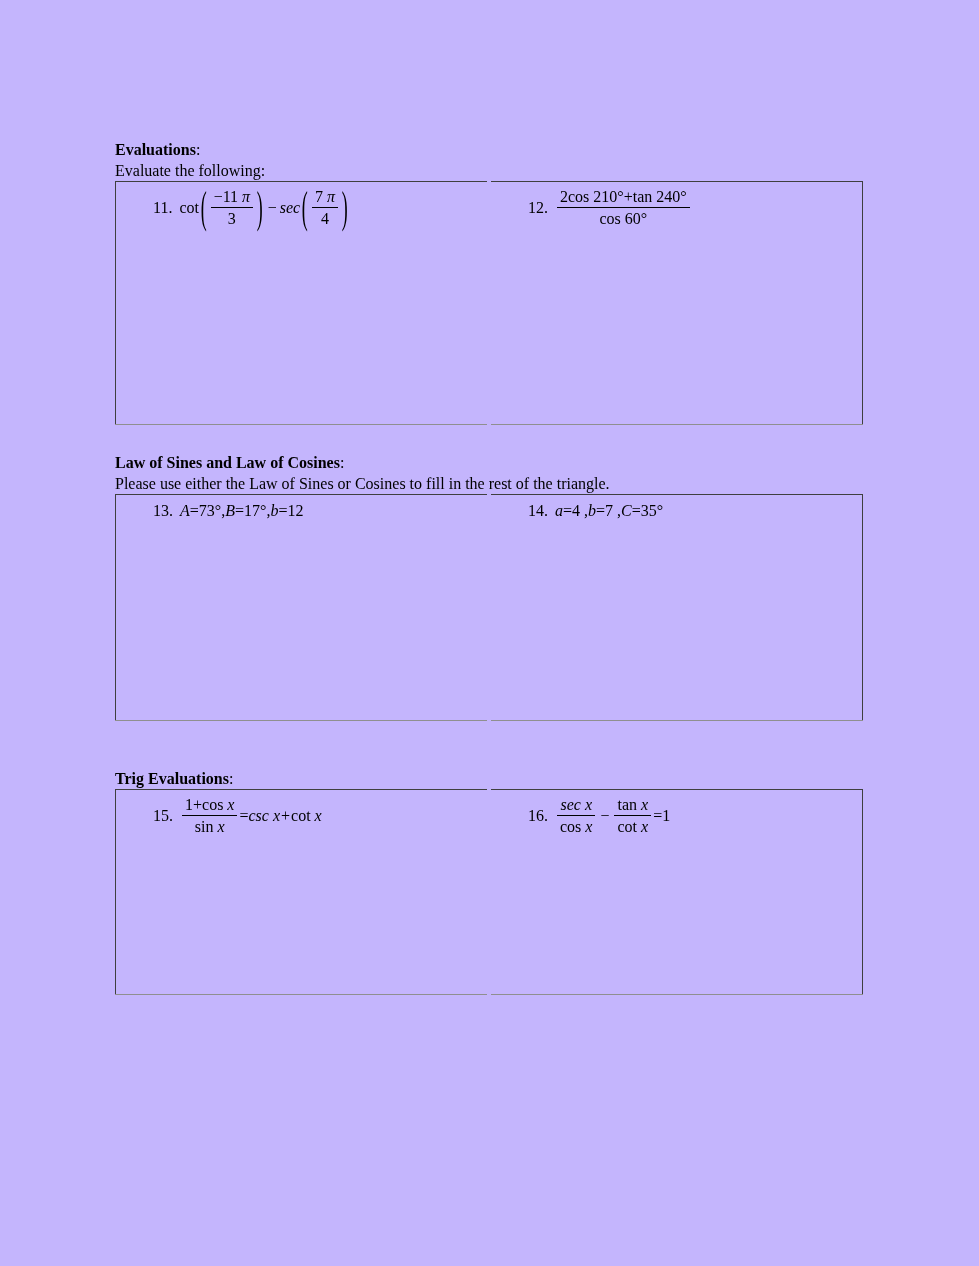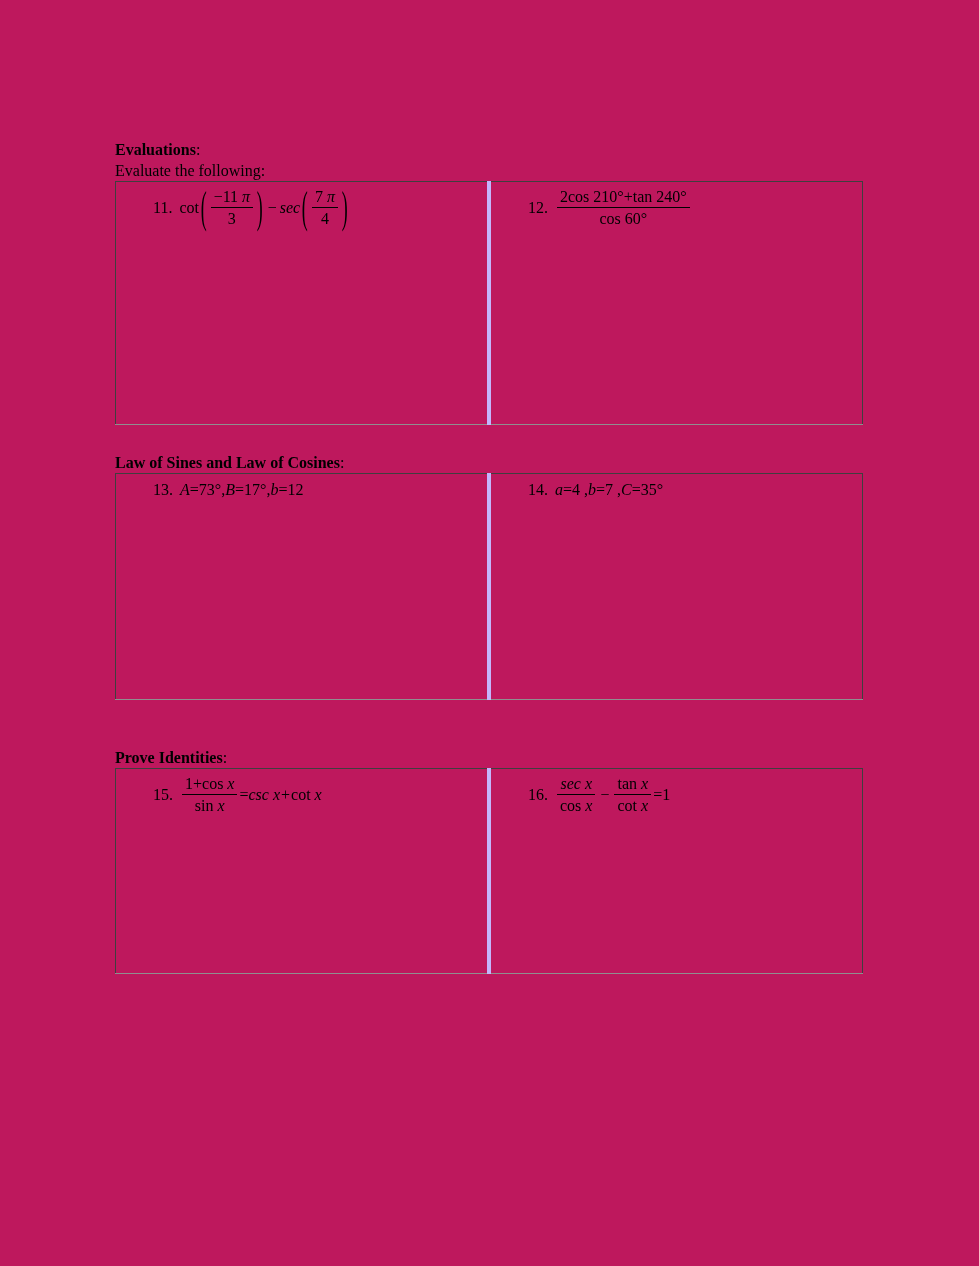--- a/index.html
+++ b/index.html
@@ -1,19 +1,19 @@
 <!DOCTYPE html>
 <html><head>
 <meta charset="utf-8">
 <style>
   html,body{margin:0;padding:0;background:#ffffff;}
   .page{
     position:relative;
     width:979px;height:1266px;
-    background:#be185d;
+    background:#c4b5fd;
     color:#000;
     font-family:"Liberation Serif", serif;
     font-size:16px;
     overflow:hidden;
   }
   .content{position:absolute;left:115px;top:139px;width:748px;}
   p{margin:0;font-size:16px;line-height:21px;}
   .head .b{font-weight:700;}
   .m2{margin-top:27px;}
   .m3{margin-top:47px;}
@@ -93,35 +93,36 @@
               <span class="num">2cos 210°+tan 240°</span>
               <span class="den">cos 60°</span>
             </span>
           </span>
         </td>
       </tr>
     </tbody>
       </table>
 
     <p class="head m2"><span class="b">Law of Sines and Law of Cosines</span><span>:</span></p>
+    <p>Please use either the Law of Sines or Cosines to fill in the rest of the triangle.</p>
 
     <table class="box t2">
       <tbody>
           <tr>
         <td>
           <span class="mathline"><span class="pnum">13.</span><span class="it">A</span><span>=73°,</span><span class="it">B</span><span>=17°,</span><span class="it">b</span><span>=12</span></span>
         </td>
         <td class="rightcell">
           <span class="mathline"><span class="pnum">14.</span><span class="it">a</span><span>=4 ,</span><span class="it">b</span><span>=7 ,</span><span class="it">C</span><span>=35°</span></span>
         </td>
       </tr>
     </tbody>
       </table>
 
-    <p class="head m3"><span class="b">Prove Identities</span><span>:</span></p>
+    <p class="head m3"><span class="b">Trig Evaluations</span><span>:</span></p>
 
     <table class="box t3">
       <tbody>
           <tr>
         <td>
           <span class="math">
             <span class="run"><span class="pnum">15.</span></span>
             <span class="frac">
               <span class="num"><span>1+cos </span><span class="it">x</span></span>
               <span class="den"><span>sin </span><span class="it">x</span></span>

